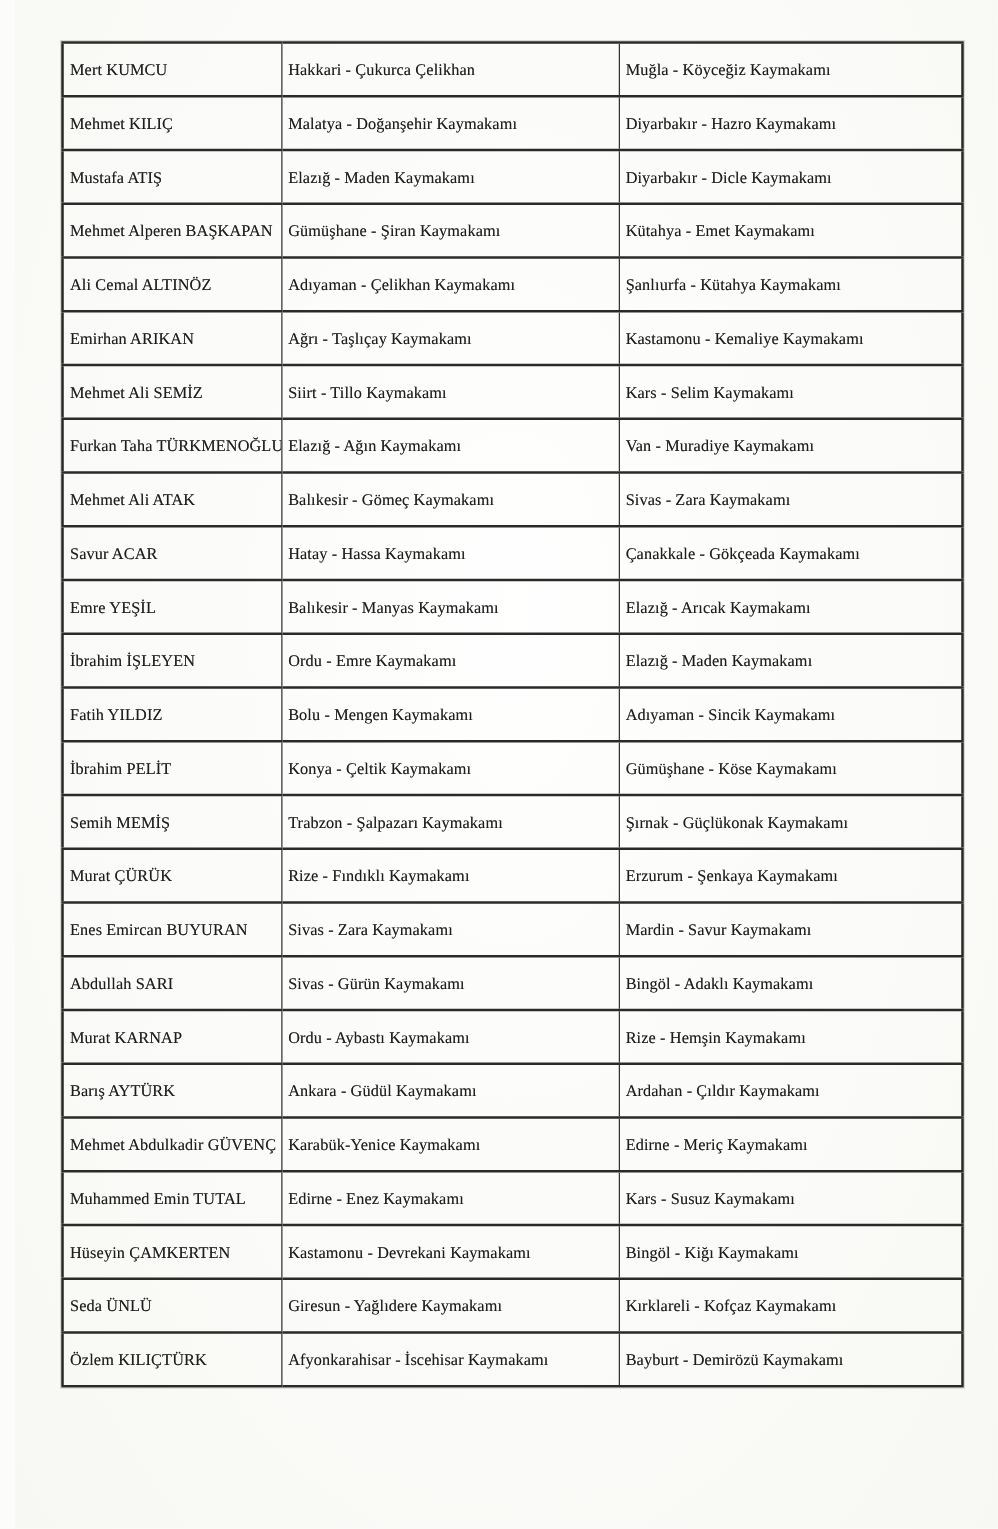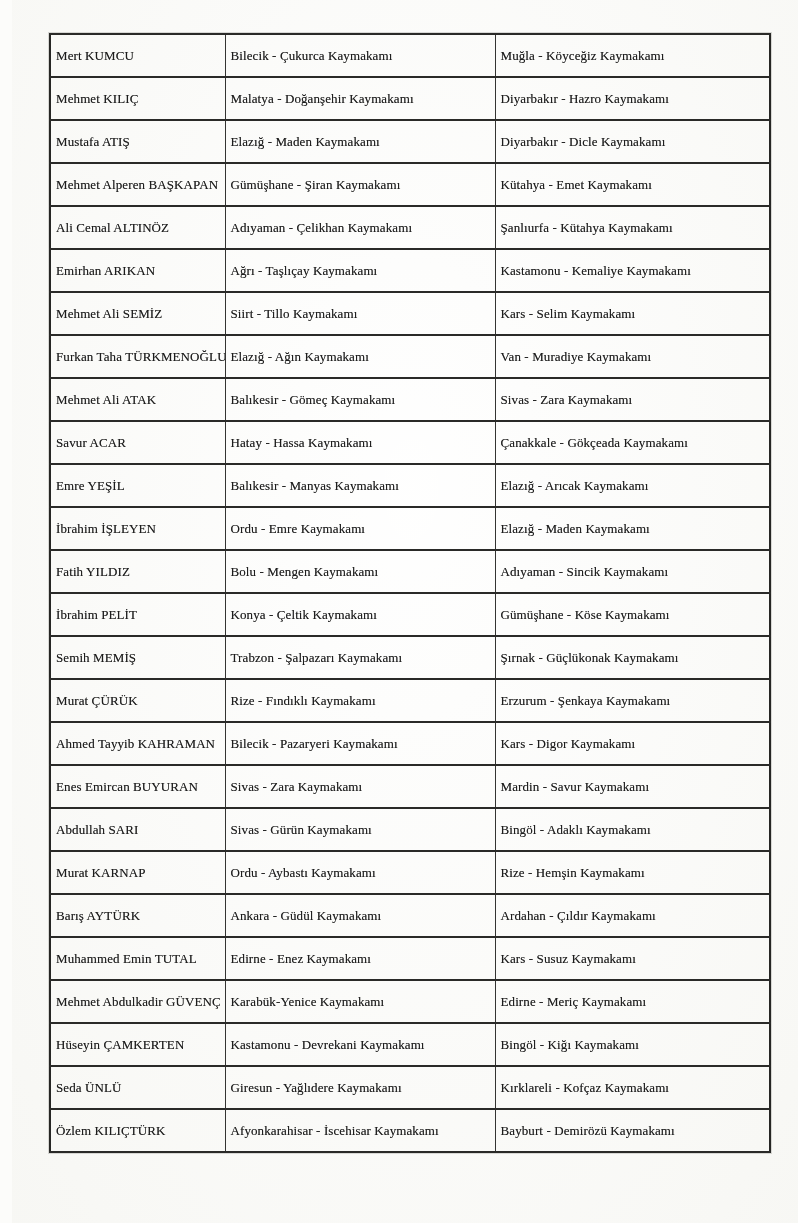--- a/index.html
+++ b/index.html
@@ -63,21 +63,21 @@
 <div class="page">
   <table class="appointments">
     <colgroup>
       <col class="c1">
       <col class="c2">
       <col class="c3">
     </colgroup>
     <tbody id="appointments-tbody">
         <tr>
           <td>Mert KUMCU</td>
-          <td>Bilecik - Çukurca Kaymakamı</td>
+          <td>Hakkari - Çukurca Çelikhan</td>
           <td>Muğla - Köyceğiz Kaymakamı</td>
         </tr>
         <tr>
           <td>Mehmet KILIÇ</td>
           <td>Malatya - Doğanşehir Kaymakamı</td>
           <td>Diyarbakır - Hazro Kaymakamı</td>
         </tr>
         <tr>
           <td>Mustafa ATIŞ</td>
           <td>Elazığ - Maden Kaymakamı</td>
@@ -142,53 +142,48 @@
           <td>Semih MEMİŞ</td>
           <td>Trabzon - Şalpazarı Kaymakamı</td>
           <td>Şırnak - Güçlükonak Kaymakamı</td>
         </tr>
         <tr>
           <td>Murat ÇÜRÜK</td>
           <td>Rize - Fındıklı Kaymakamı</td>
           <td>Erzurum - Şenkaya Kaymakamı</td>
         </tr>
         <tr>
-          <td>Ahmed Tayyib KAHRAMAN</td>
-          <td>Bilecik - Pazaryeri Kaymakamı</td>
-          <td>Kars - Digor Kaymakamı</td>
-        </tr>
-        <tr>
           <td>Enes Emircan BUYURAN</td>
           <td>Sivas - Zara Kaymakamı</td>
           <td>Mardin - Savur Kaymakamı</td>
         </tr>
         <tr>
           <td>Abdullah SARI</td>
           <td>Sivas - Gürün Kaymakamı</td>
           <td>Bingöl - Adaklı Kaymakamı</td>
         </tr>
         <tr>
           <td>Murat KARNAP</td>
           <td>Ordu - Aybastı Kaymakamı</td>
           <td>Rize - Hemşin Kaymakamı</td>
         </tr>
         <tr>
           <td>Barış AYTÜRK</td>
           <td>Ankara - Güdül Kaymakamı</td>
           <td>Ardahan - Çıldır Kaymakamı</td>
         </tr>
         <tr>
+          <td>Mehmet Abdulkadir GÜVENÇ</td>
+          <td>Karabük-Yenice Kaymakamı</td>
+          <td>Edirne - Meriç Kaymakamı</td>
+        </tr>
+        <tr>
           <td>Muhammed Emin TUTAL</td>
           <td>Edirne - Enez Kaymakamı</td>
           <td>Kars - Susuz Kaymakamı</td>
-        </tr>
-        <tr>
-          <td>Mehmet Abdulkadir GÜVENÇ</td>
-          <td>Karabük-Yenice Kaymakamı</td>
-          <td>Edirne - Meriç Kaymakamı</td>
         </tr>
         <tr>
           <td>Hüseyin ÇAMKERTEN</td>
           <td>Kastamonu - Devrekani Kaymakamı</td>
           <td>Bingöl - Kiğı Kaymakamı</td>
         </tr>
         <tr>
           <td>Seda ÜNLÜ</td>
           <td>Giresun - Yağlıdere Kaymakamı</td>
           <td>Kırklareli - Kofçaz Kaymakamı</td>

